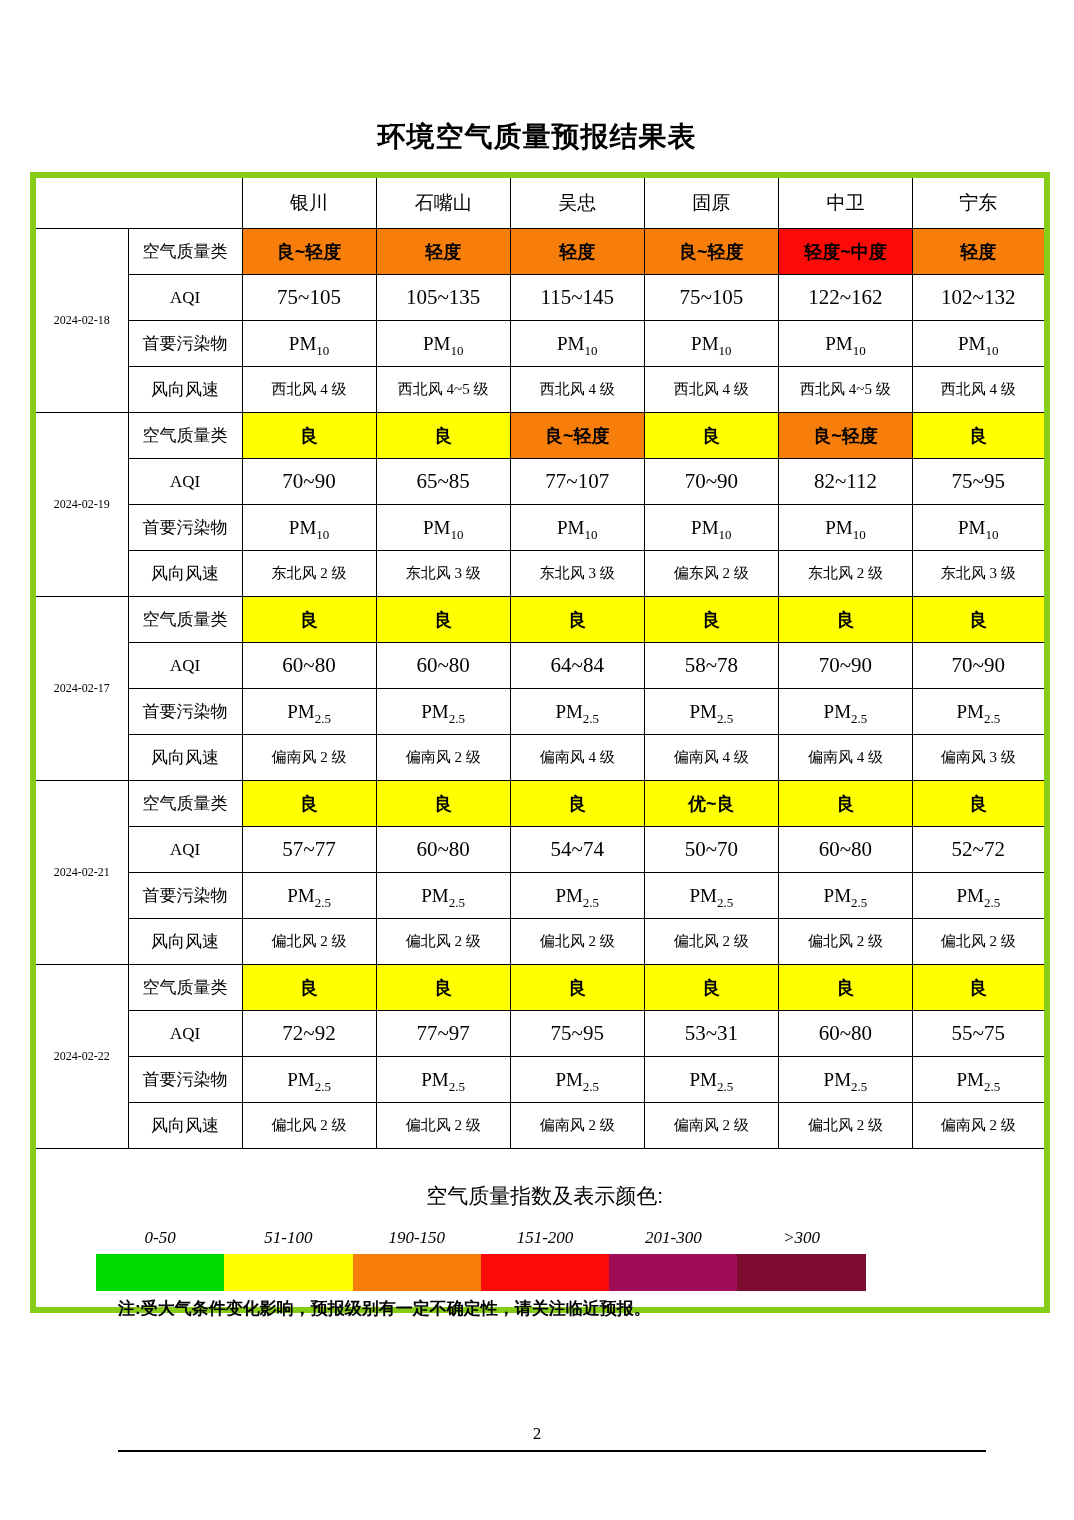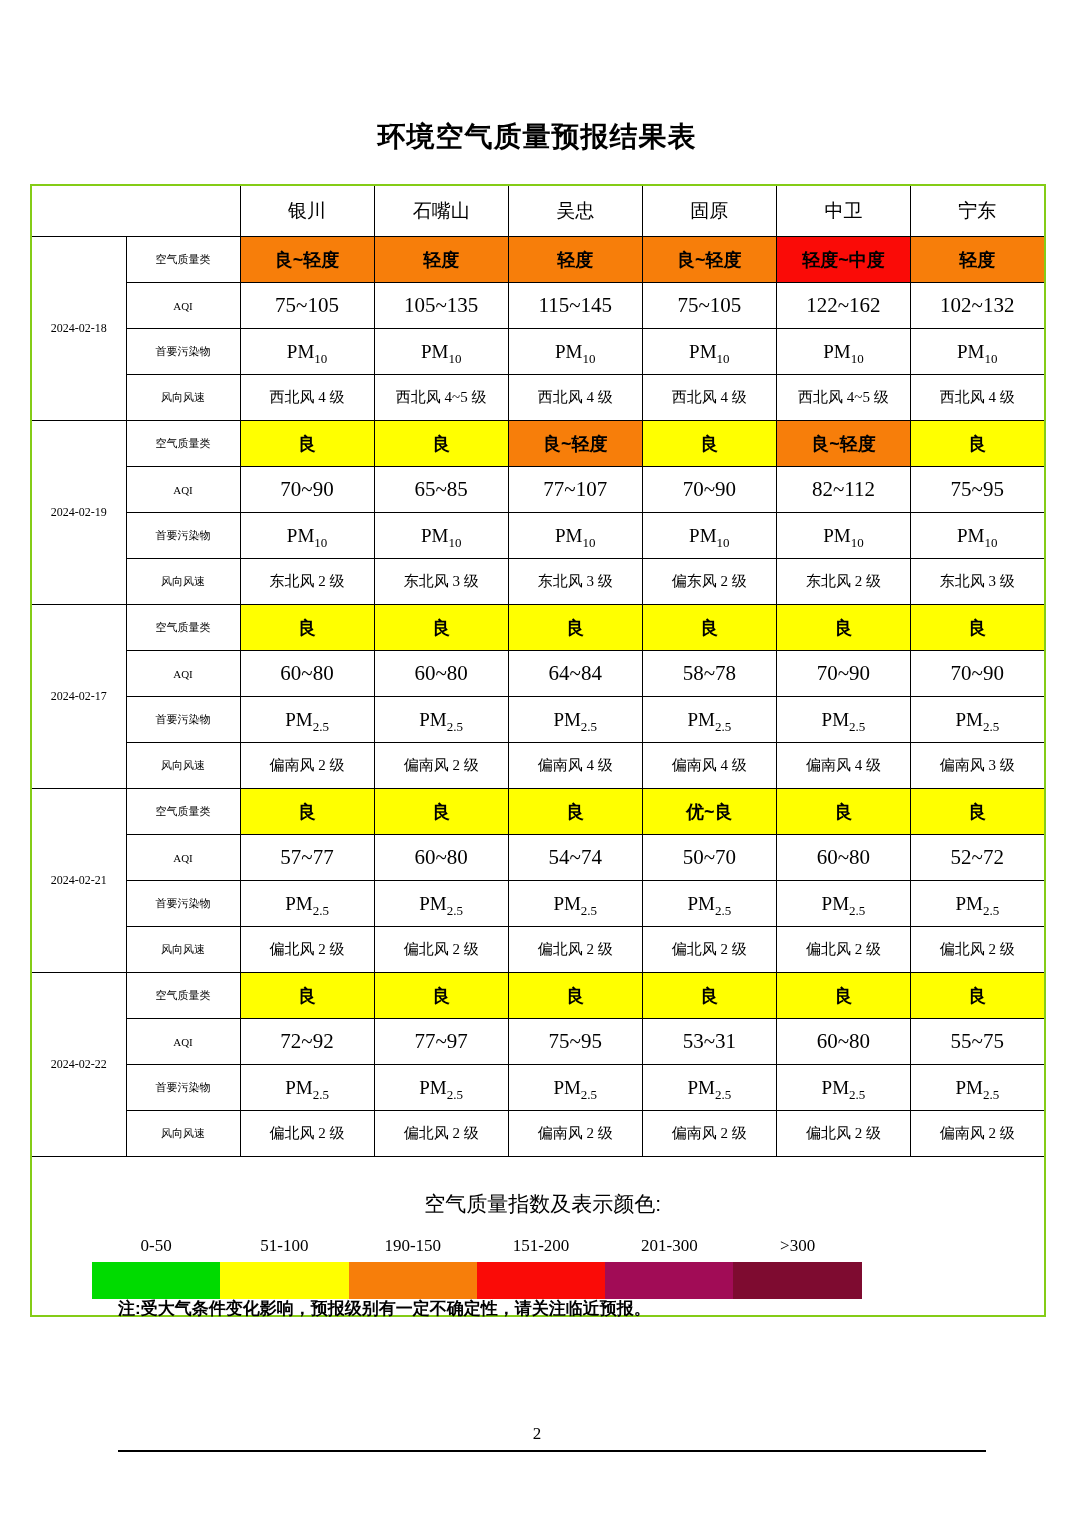--- a/index.html
+++ b/index.html
@@ -5,50 +5,50 @@
   html,body{margin:0;padding:0;}
   body{
     width:1074px;height:1520px;position:relative;background:#ffffff;
     font-family:"Liberation Serif","DejaVu Serif",serif;color:#000;
   }
   .page-title{
     position:absolute;top:118px;left:0;width:1074px;text-align:center;
     font-size:28px;font-weight:bold;letter-spacing:1px;
   }
   table.forecast{
-    position:absolute;top:184px;left:30px;width:1014px;
+    position:absolute;top:172px;left:30px;width:1014px;
     border-collapse:collapse;table-layout:fixed;
-    border:2px solid #84cc16;
+    border:6px solid #84cc16;
   }
   table.forecast td{
     border:1px solid #000;text-align:center;vertical-align:middle;
     padding:0;overflow:hidden;
   }
   tr.header-row td{height:50px;font-size:19px;}
   tr.data-row td{height:45px;}
   .corner-cell{background:#fff;}
   .city-header{font-size:19px;}
   .date-cell{font-size:12px;}
-  .label-cell{font-size:11px;margin-top:32px;}
+  .label-cell{font-size:17px;margin-top:32px;}
   .quality-cell{
     font-size:18px;font-weight:bold;
     font-family:"Liberation Sans","DejaVu Sans",sans-serif;
   }
   .aqi-cell{font-size:21px;}
   .pm-cell{font-size:19px;}
   .pm-cell sub{font-size:13px;line-height:0;}
   .wind-cell{font-size:15px;}
   .legend-cell{height:158px;vertical-align:top;text-align:left;}
   .legend-title{
     font-family:"Liberation Sans","DejaVu Sans",sans-serif;
     font-size:21px;margin:16px 0 0 10px;
   }
   .legend-labels{display:flex;margin:18px 0 0 60px;}
   .legend-label{
-    width:128.3px;text-align:center;font-size:17px;
+    width:128.3px;text-align:center;font-size:17px;font-style:italic;
   }
   .legend-swatches{display:flex;margin:6px 0 0 60px;}
   .legend-swatch{width:128.3px;height:37px;}
   .note-text{
     position:absolute;top:1297px;left:118px;
     font-family:"Liberation Sans","DejaVu Sans",sans-serif;
     font-size:17px;font-weight:bold;
   }
   .page-number{
     position:absolute;top:1424px;left:0;width:1074px;

